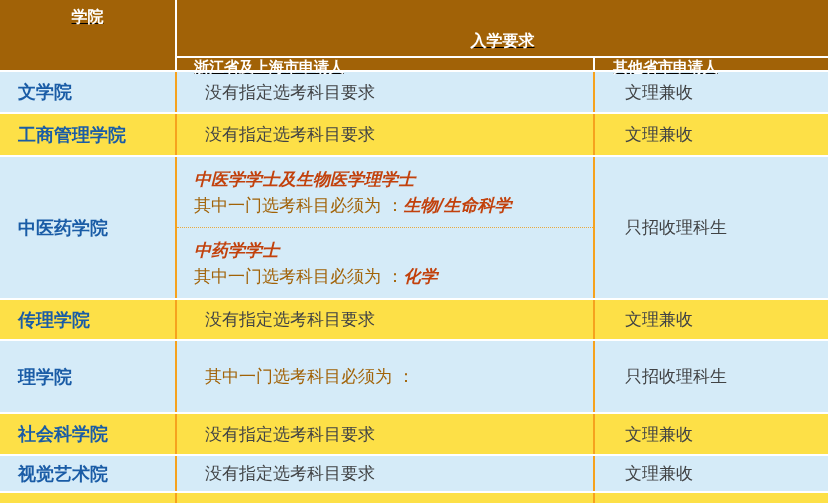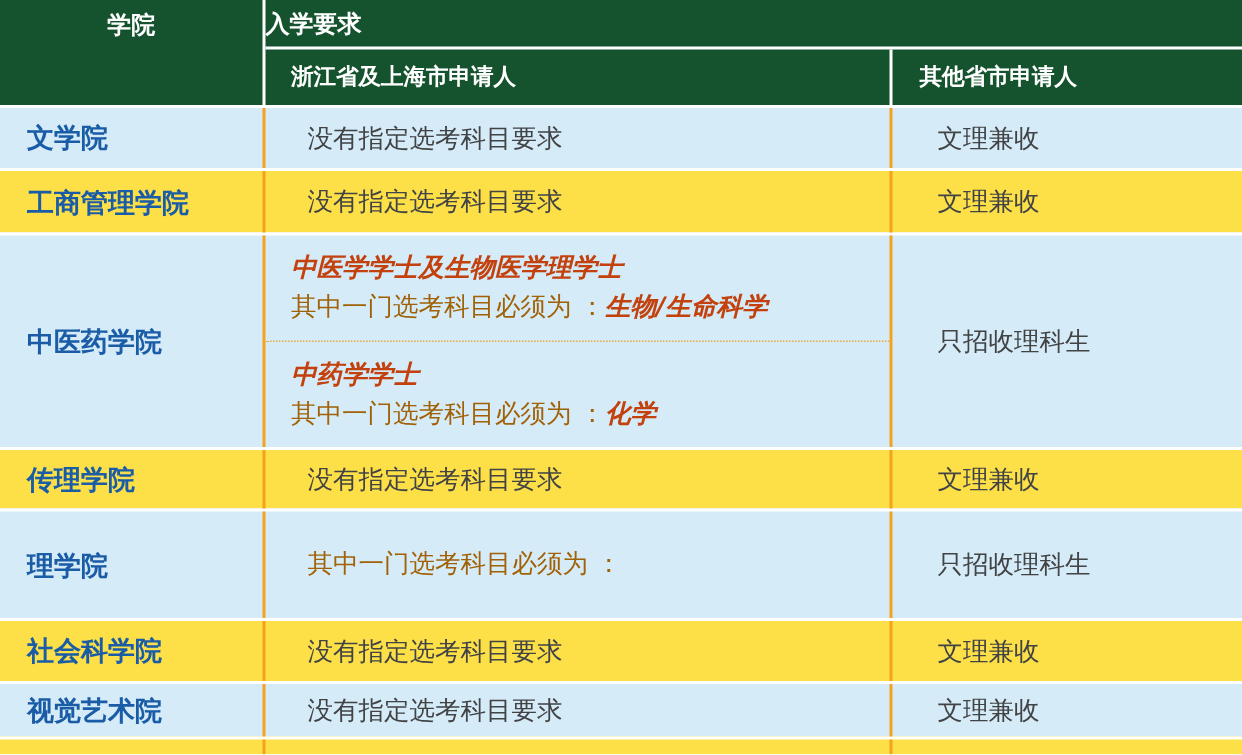--- a/index.html
+++ b/index.html
@@ -11,41 +11,44 @@
     width:828px;height:503px;
     background:#ffffff;
     overflow:hidden;
     box-sizing:border-box;
   }
   
   .header{
     height:70px;
     display:flex;
     border-bottom:2px solid #ffffff;
-    background:#14532d;
+    background:#a16207;
+    text-decoration:underline;
   }
   .h-col1{
     width:177px;
     box-sizing:border-box;
     border-right:2px solid #ffffff;
     text-align:center;
     line-height:34px;
     color:#ffffff;
     font-weight:bold;
     font-size:16px;
   }
   .h-right{flex:1;display:flex;flex-direction:column;}
   .h-top{
     height:33px;
     box-sizing:border-box;
     border-bottom:2px solid #ffffff;
+    text-align:center;
     line-height:32px;
     color:#ffffff;
     font-weight:bold;
     font-size:16px;
+    margin-top:25px;
   }
   .h-bottom{flex:1;display:flex;}
   .h-zj{
     width:418px;
     box-sizing:border-box;
     border-right:2px solid #ffffff;
     padding-left:17px;
     display:flex;align-items:center;
     color:#ffffff;font-weight:bold;font-size:15px;
   }

